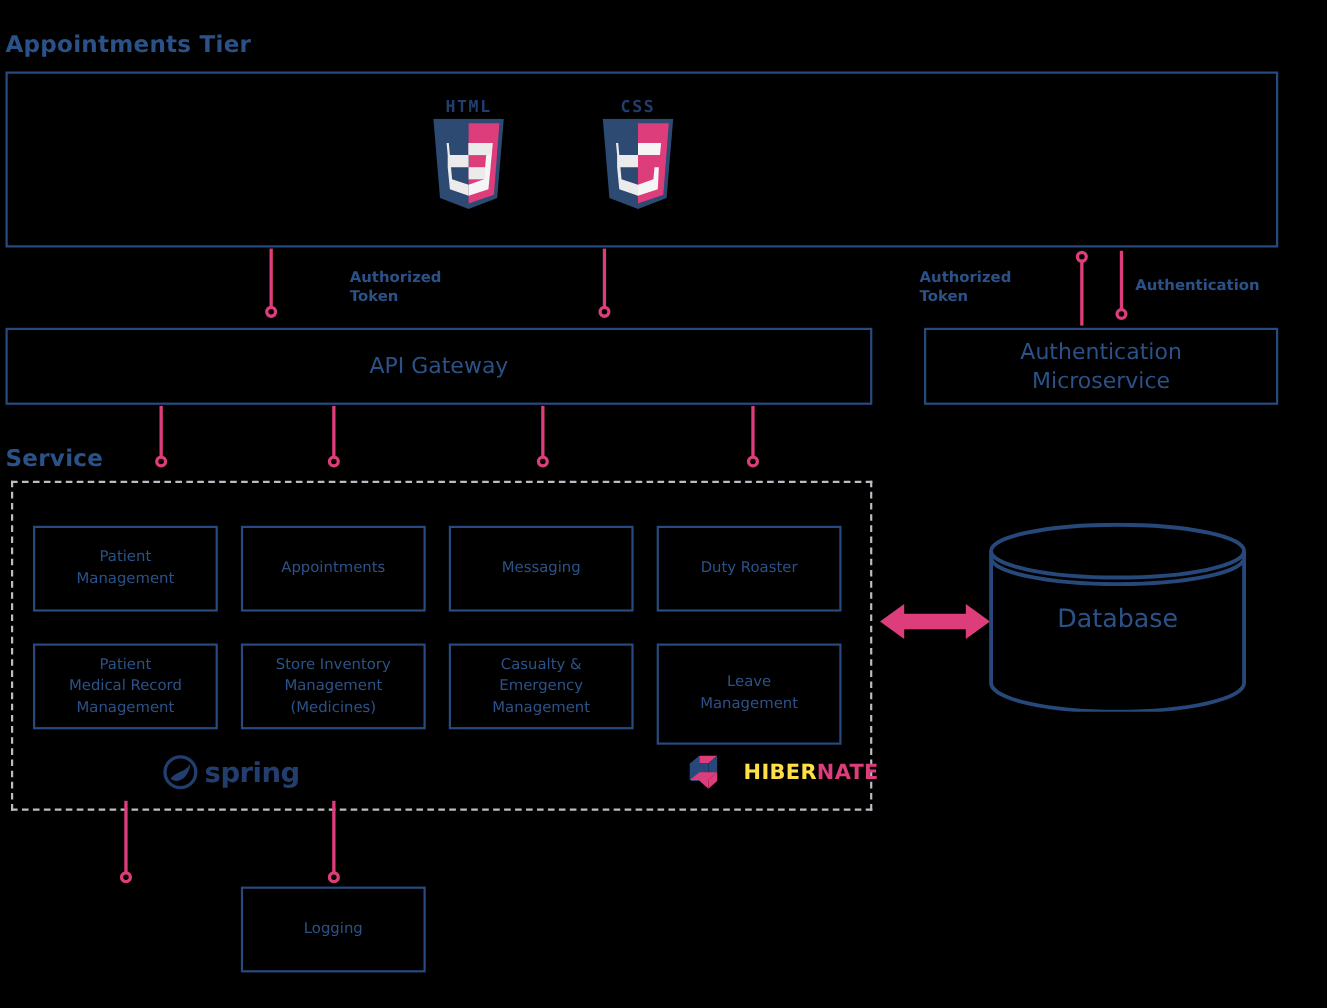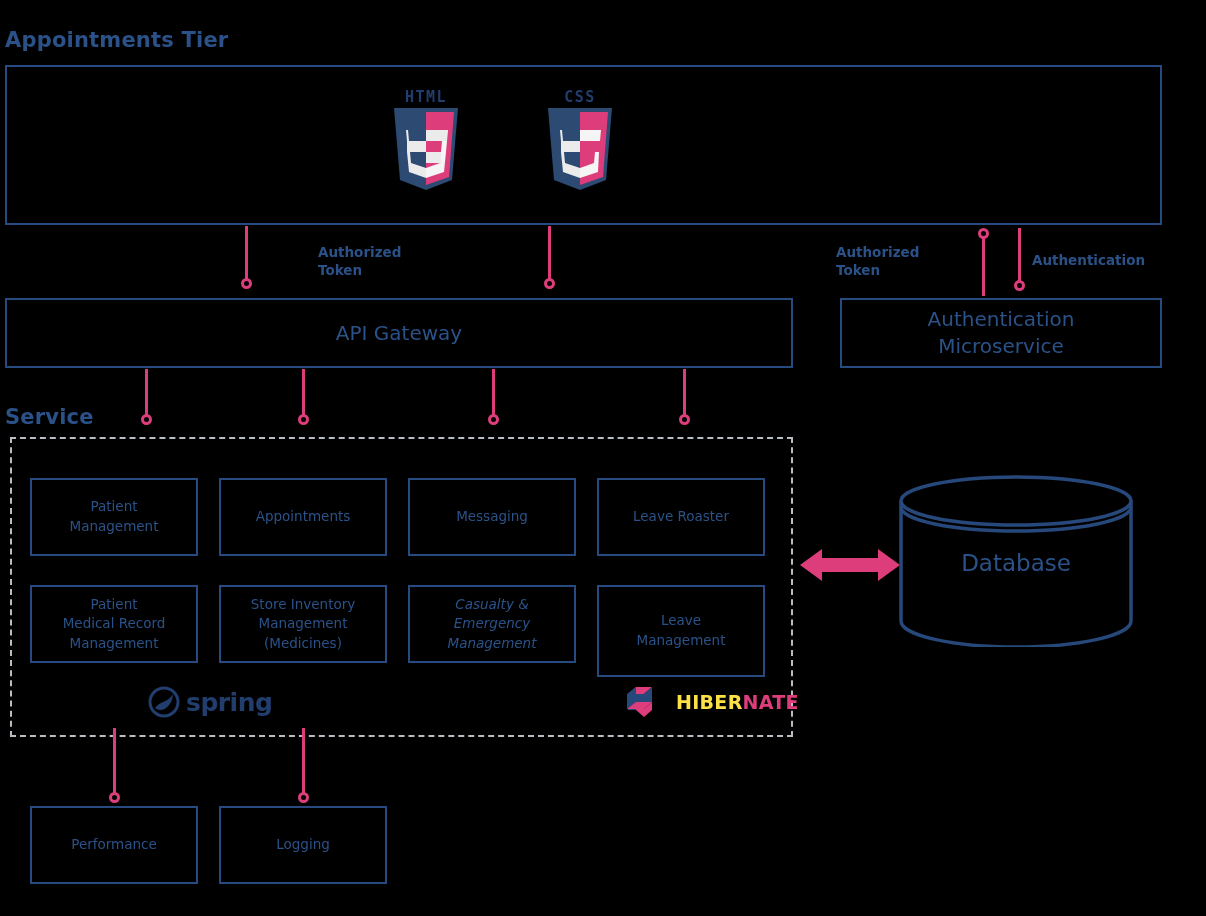--- a/index.html
+++ b/index.html
@@ -222,35 +222,35 @@
     <span style="white-space:pre-line;">Patient
 Management</span>
   </div>
   <div class="svc-box" style="left:219px; top:478px; width:168px; height:78px;">
     <span style="white-space:pre-line;">Appointments</span>
   </div>
   <div class="svc-box" style="left:408px; top:478px; width:168px; height:78px;">
     <span style="white-space:pre-line;">Messaging</span>
   </div>
   <div class="svc-box" style="left:597px; top:478px; width:168px; height:78px;">
-    <span style="white-space:pre-line;">Leave Roaster</span>
+    <span style="white-space:pre-line;">Duty Roaster</span>
   </div>
 
   <div class="svc-box" style="left:30px; top:585px; width:168px; height:78px;">
     <span style="white-space:pre-line;">Patient
 Medical Record
 Management</span>
   </div>
   <div class="svc-box" style="left:219px; top:585px; width:168px; height:78px;">
     <span style="white-space:pre-line;">Store Inventory
 Management
 (Medicines)</span>
   </div>
   <div class="svc-box" style="left:408px; top:585px; width:168px; height:78px;">
-    <span style="white-space:pre-line;font-style:italic;">Casualty &amp;
+    <span style="white-space:pre-line;">Casualty &amp;
 Emergency
 Management</span>
   </div>
   <div class="svc-box" style="left:597px; top:585px; width:168px; height:92px;">
     <span style="white-space:pre-line;">Leave
 Management</span>
   </div>
 
   <div style="position:absolute; left:148px; top:686px; width:110px; height:32px;">
     <svg width="32" height="32" viewBox="0 0 32 32" style="position:absolute; left:0; top:0;">
@@ -290,20 +290,17 @@
 
   <div class="conn" style="left:113px; top:728px; height:75px;">
     <div class="conn-line" style="height:70px;"></div>
     <div class="conn-dot" style="top:64px;"></div>
   </div>
   <div class="conn" style="left:302px; top:728px; height:75px;">
     <div class="conn-line" style="height:70px;"></div>
     <div class="conn-dot" style="top:64px;"></div>
   </div>
 
-  <div class="svc-box" style="left:30px; top:806px; width:168px; height:78px;">
-    <span>Performance</span>
-  </div>
   <div class="svc-box" style="left:219px; top:806px; width:168px; height:78px;">
     <span>Logging</span>
   </div>
 
 </div>
 
 </body></html>

